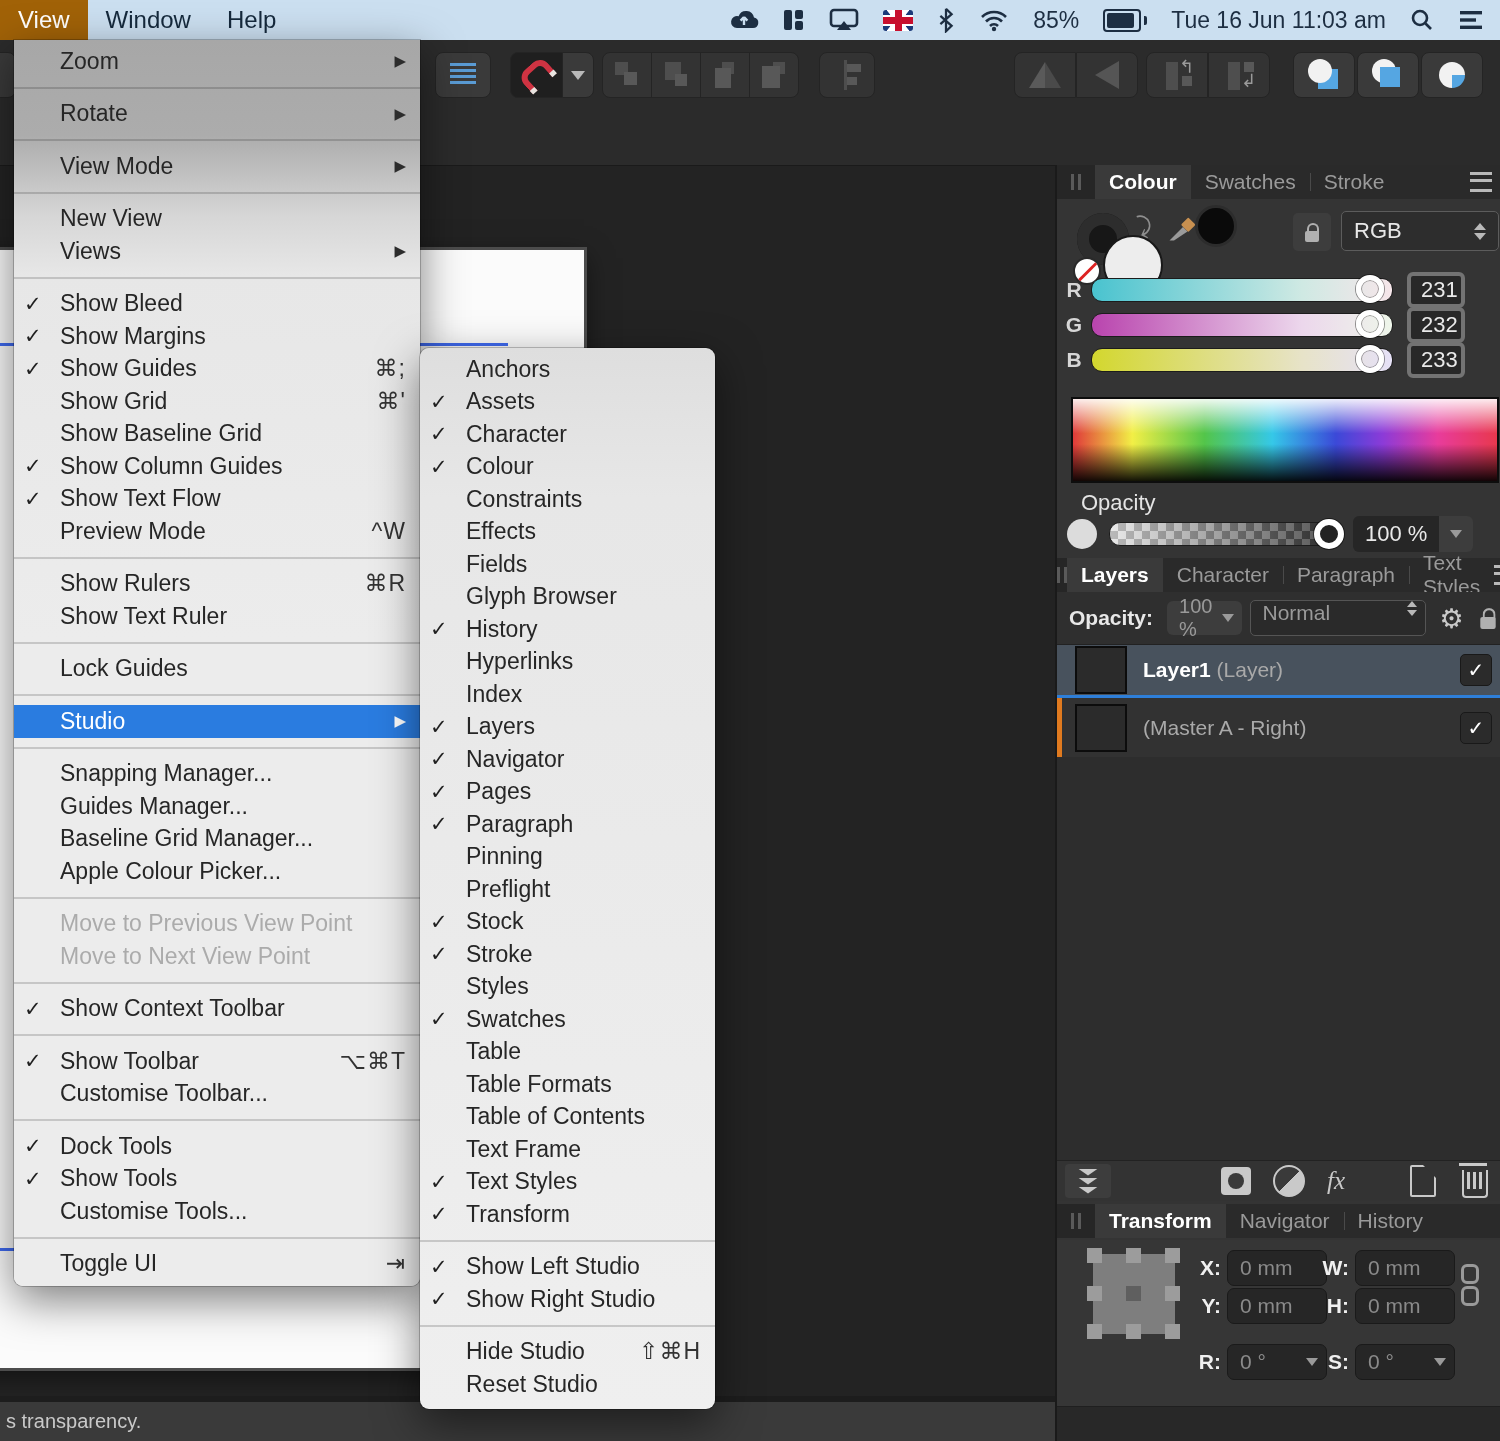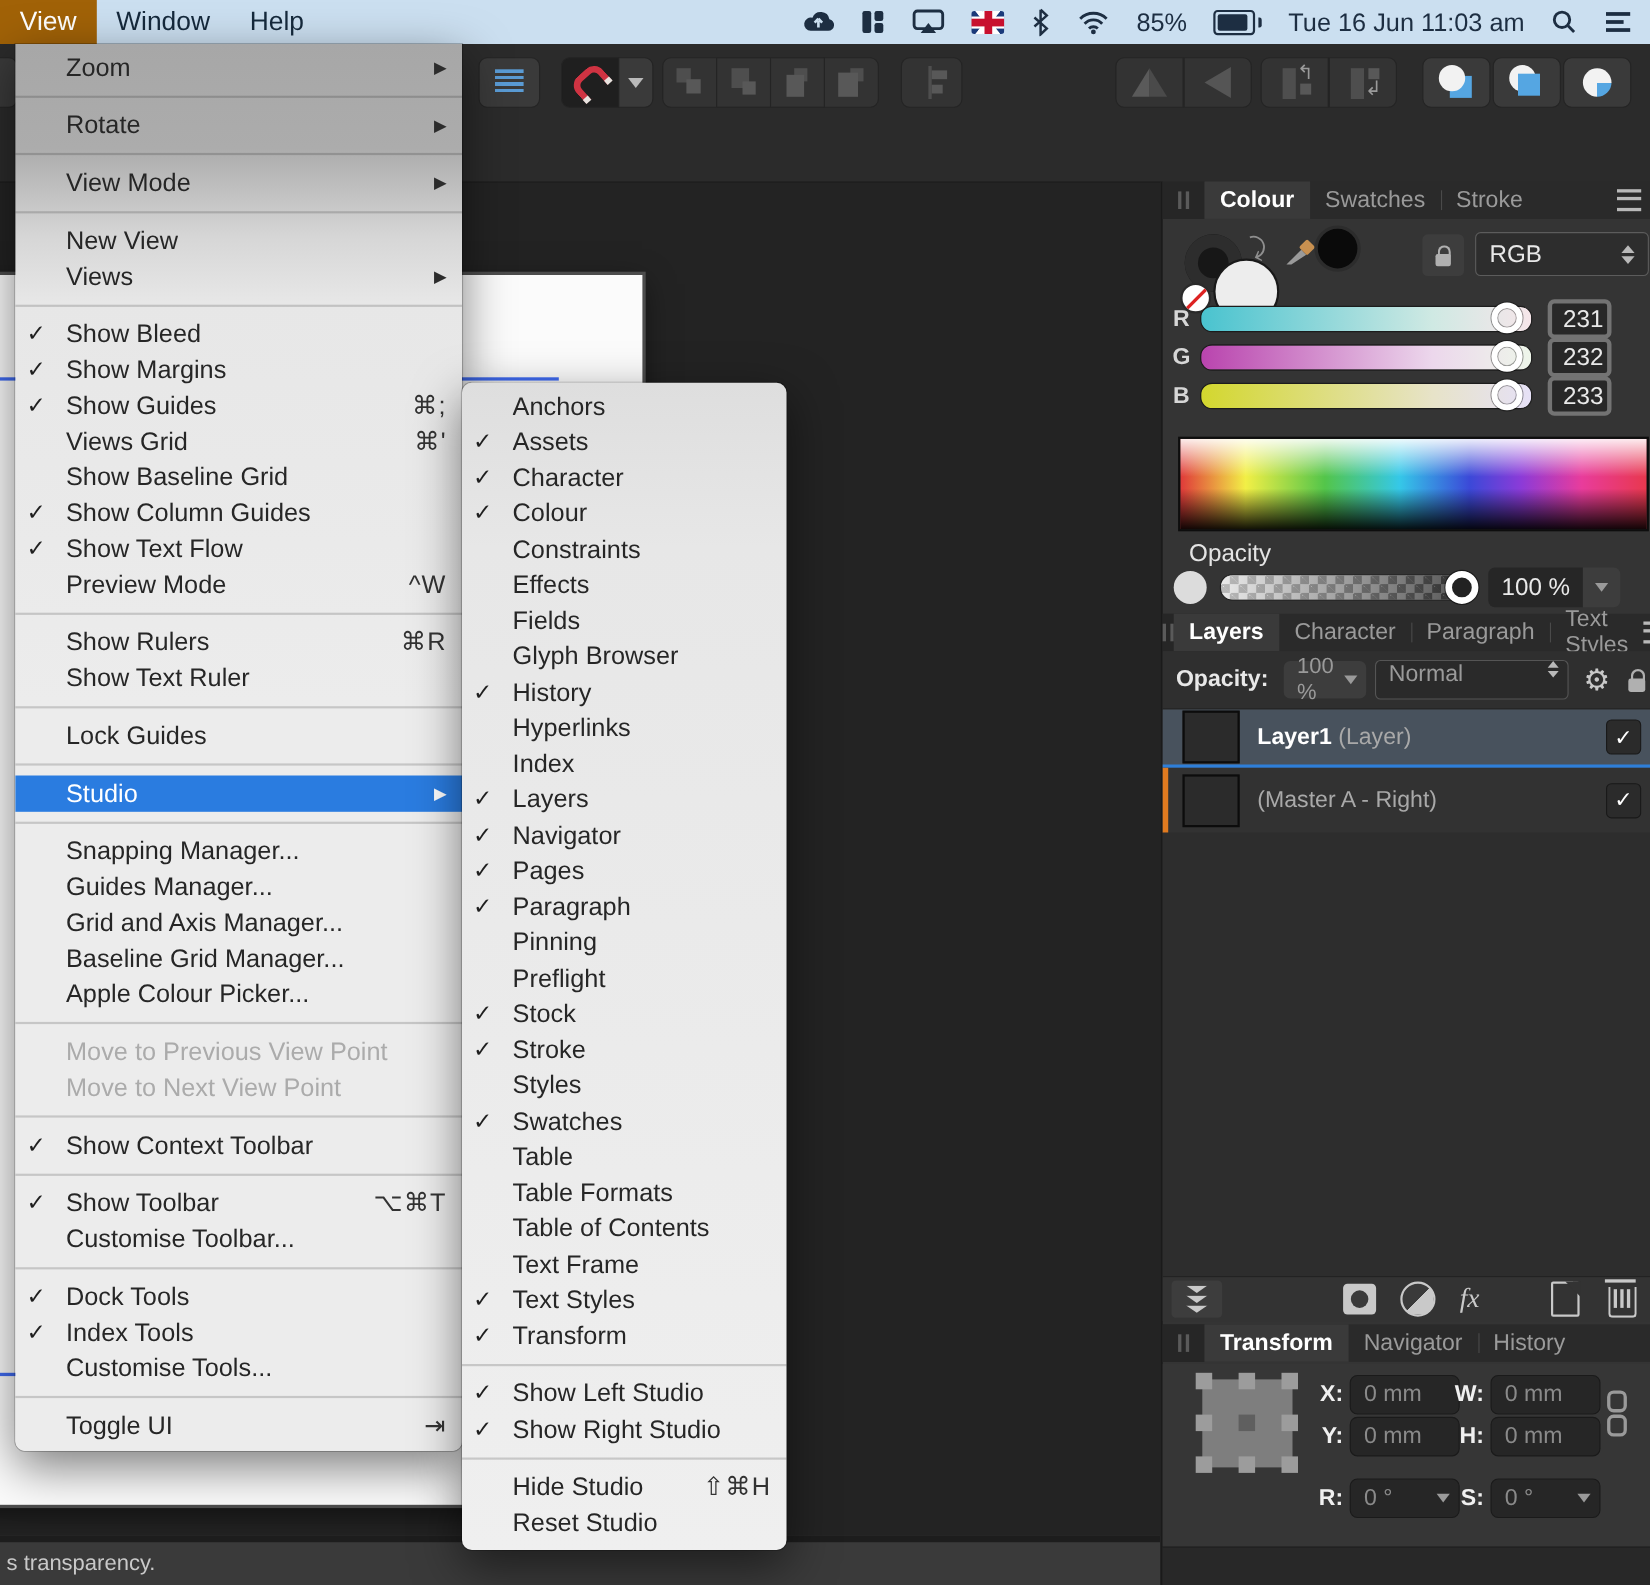--- a/index.html
+++ b/index.html
@@ -539,21 +539,21 @@
         <span class="chk">✓</span>
         <span class="lbl">Show Margins</span>
       </div>
       <div class="mitem">
         <span class="chk">✓</span>
         <span class="lbl">Show Guides</span>
         <span class="sc">⌘;</span>
       </div>
       <div class="mitem">
         <span class="chk"></span>
-        <span class="lbl">Views Grid</span>
+        <span class="lbl">Show Grid</span>
         <span class="sc">⌘'</span>
       </div>
       <div class="mitem">
         <span class="chk"></span>
         <span class="lbl">Show Baseline Grid</span>
       </div>
       <div class="mitem">
         <span class="chk">✓</span>
         <span class="lbl">Show Column Guides</span>
       </div>
@@ -591,24 +591,20 @@
       <div class="mitem">
         <span class="chk"></span>
         <span class="lbl">Snapping Manager...</span>
       </div>
       <div class="mitem">
         <span class="chk"></span>
         <span class="lbl">Guides Manager...</span>
       </div>
       <div class="mitem">
         <span class="chk"></span>
-        <span class="lbl">Grid and Axis Manager...</span>
-      </div>
-      <div class="mitem">
-        <span class="chk"></span>
         <span class="lbl">Baseline Grid Manager...</span>
       </div>
       <div class="mitem">
         <span class="chk"></span>
         <span class="lbl">Apple Colour Picker...</span>
       </div>
       <div class="mdiv"></div>
       <div class="mitem dis">
         <span class="chk"></span>
         <span class="lbl">Move to Previous View Point</span>
@@ -632,21 +628,21 @@
         <span class="chk"></span>
         <span class="lbl">Customise Toolbar...</span>
       </div>
       <div class="mdiv"></div>
       <div class="mitem">
         <span class="chk">✓</span>
         <span class="lbl">Dock Tools</span>
       </div>
       <div class="mitem">
         <span class="chk">✓</span>
-        <span class="lbl">Index Tools</span>
+        <span class="lbl">Show Tools</span>
       </div>
       <div class="mitem">
         <span class="chk"></span>
         <span class="lbl">Customise Tools...</span>
       </div>
       <div class="mdiv"></div>
       <div class="mitem">
         <span class="chk"></span>
         <span class="lbl">Toggle UI</span>
         <span class="sc">⇥</span>

